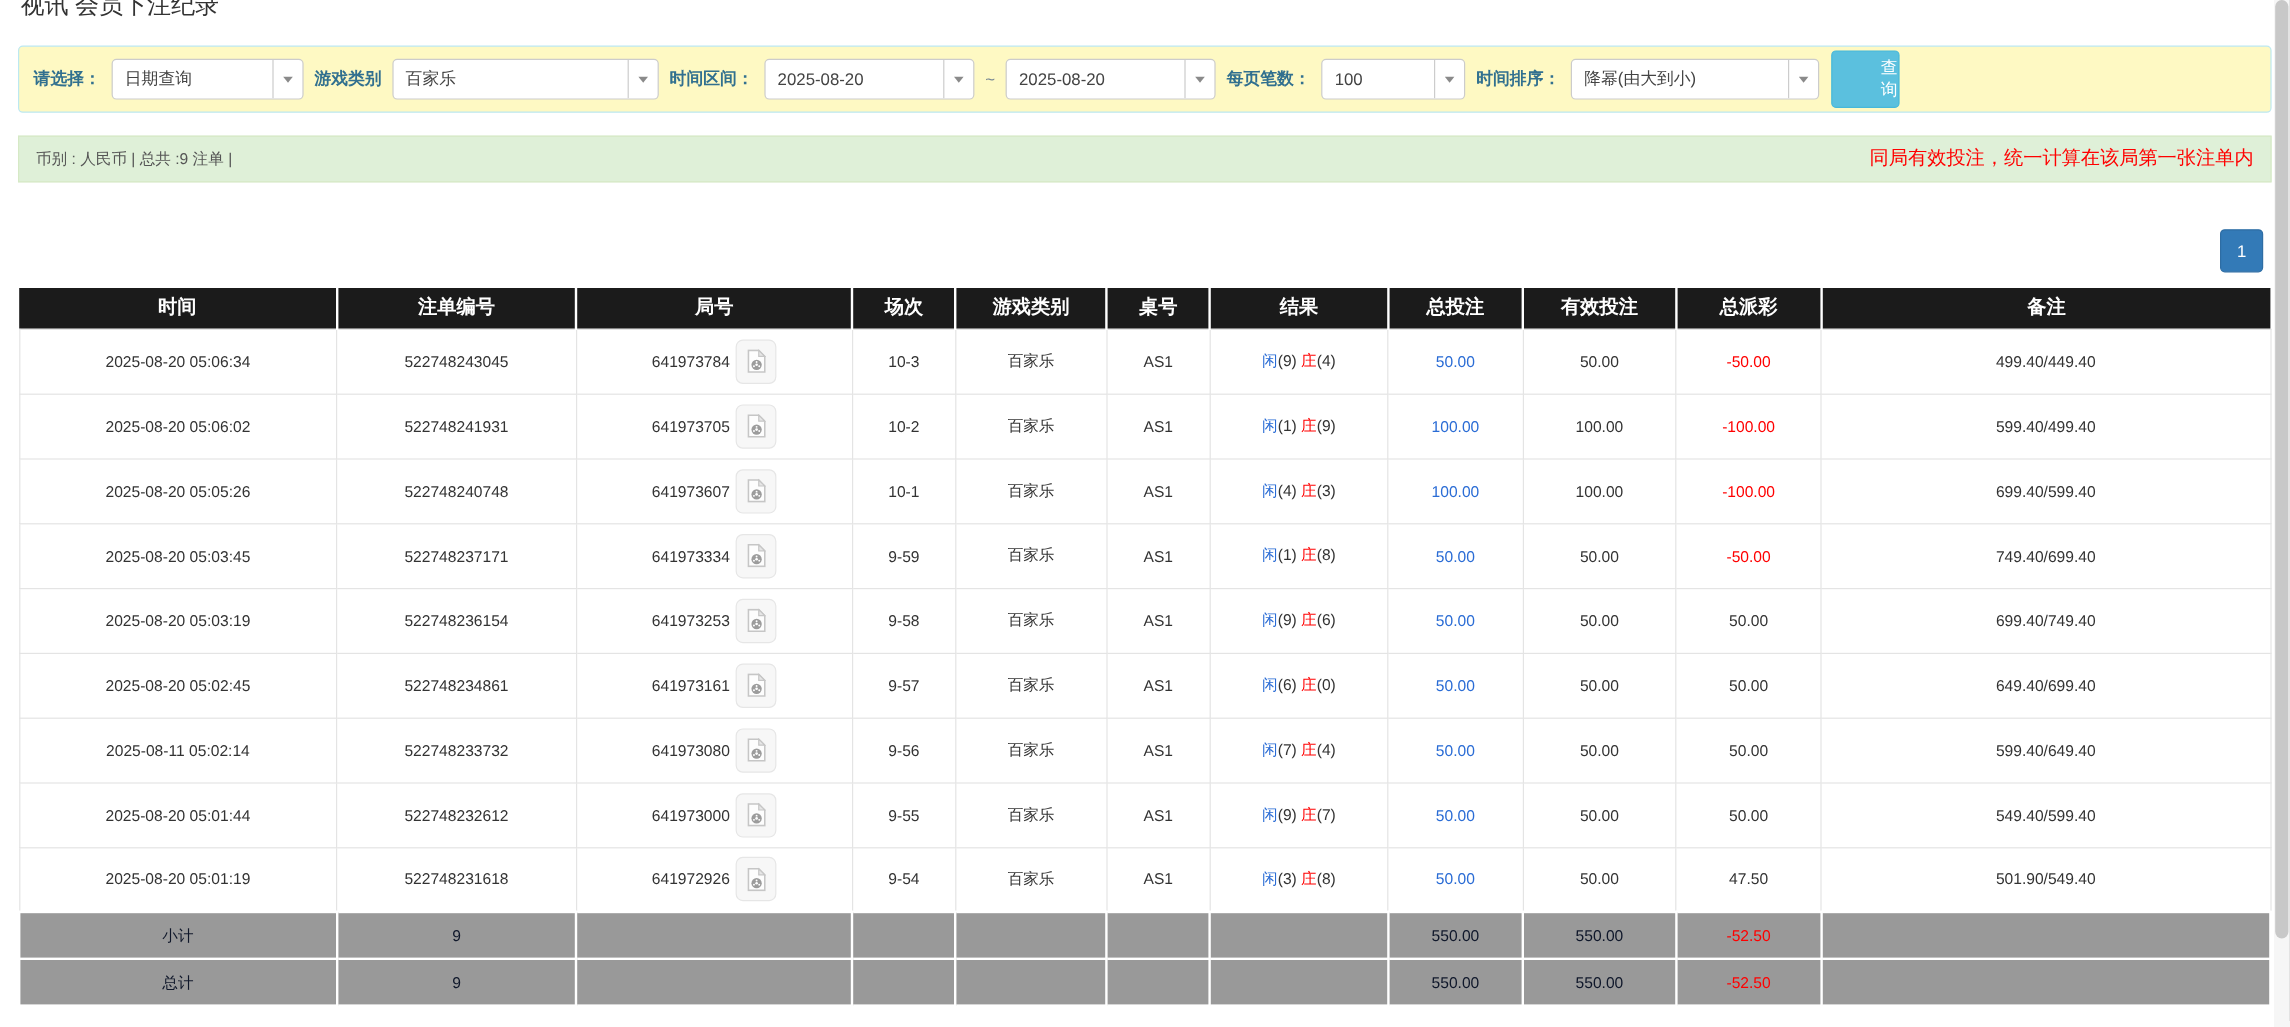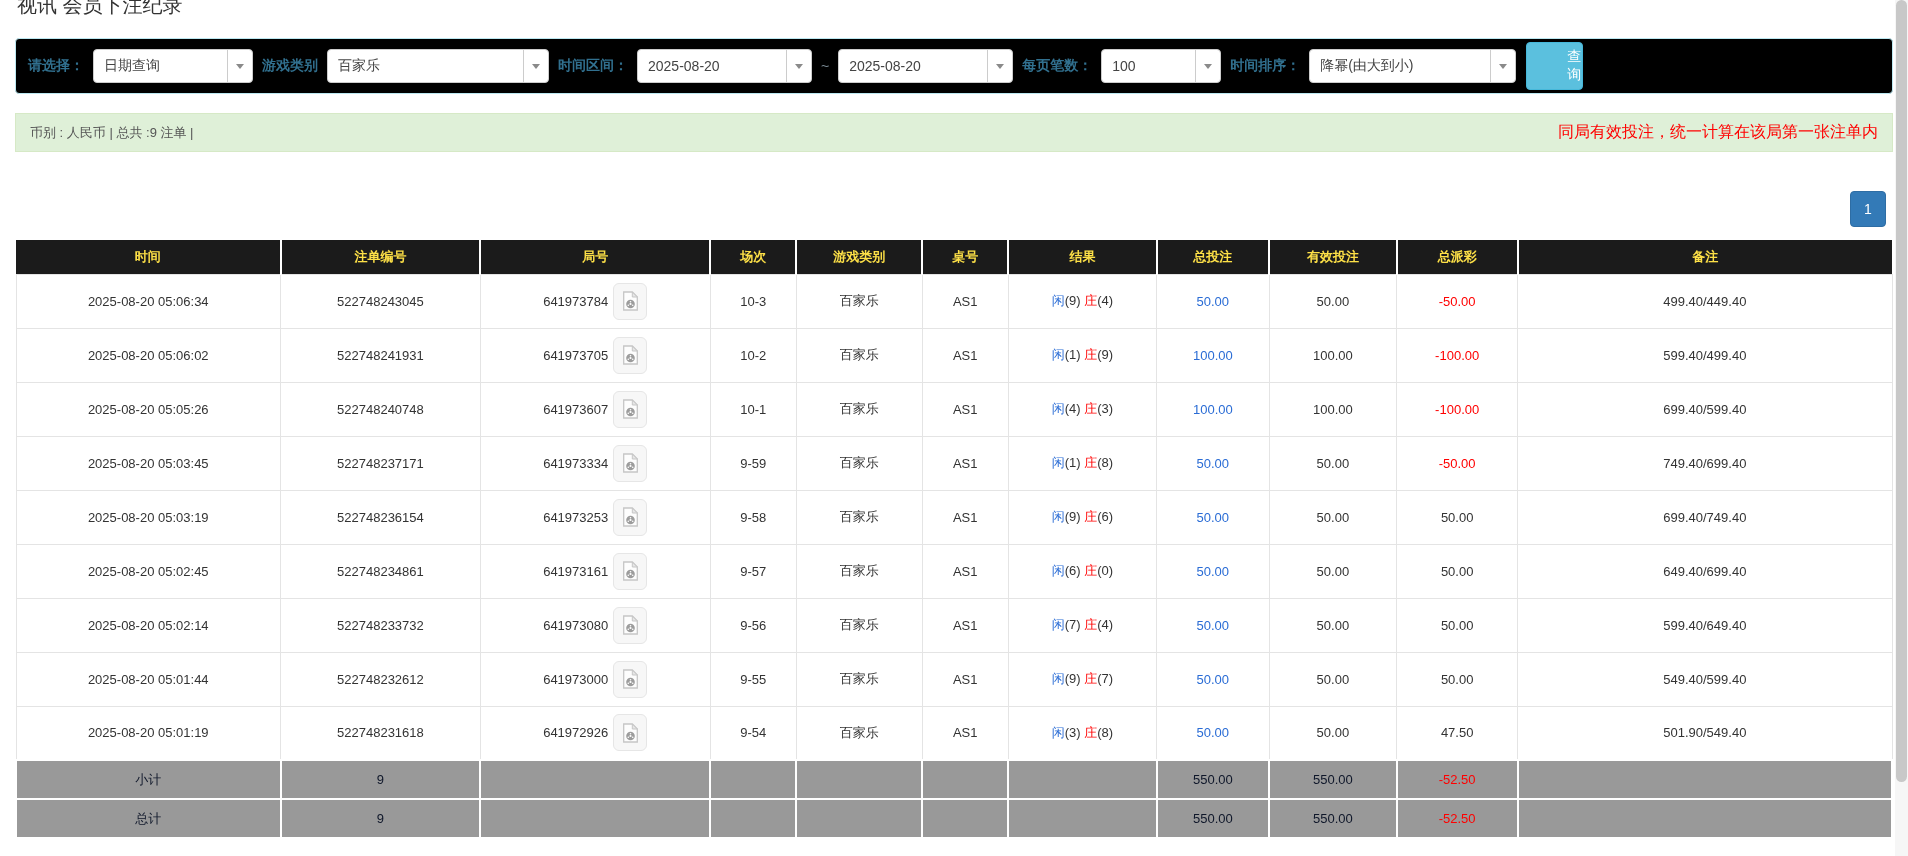--- a/index.html
+++ b/index.html
@@ -12,21 +12,21 @@
 
   
   .page-title {
     font-size: 20px; color: #333; font-weight: 500;
     margin: -6px 0 0 2px; line-height: 22px;
   }
 
   
   .filter-bar {
     margin-top: 22px; height: 56px;
-    background: #000000; border: 1px solid #bce8f1; border-radius: 4px;
+    background: #fef9c3; border: 1px solid #bce8f1; border-radius: 4px;
     display: flex; align-items: center; padding: 0 12px; gap: 9px;
   }
   .flabel { color: #31708f; font-weight: bold; font-size: 14px; white-space: nowrap; }
   .tilde { color: #7a8a94; font-size: 14px; }
   .combo {
     height: 34px; background: #fff; border: 1px solid #ccc; border-radius: 4px;
     display: flex; align-items: stretch; overflow: hidden; flex: none;
   }
   .combo .val { display: flex; align-items: center; padding: 0 10px; font-size: 14px; color: #444; flex: 1; white-space: nowrap; }
   .combo .arrow-seg { width: 25px; border-left: 1px solid #ccc; display: flex; align-items: center; justify-content: center; }
@@ -52,21 +52,21 @@
   .pagination { display: flex; justify-content: flex-end; margin: 39px 7px 13px 0; }
   .page-btn {
     width: 36px; height: 36px; background: #337ab7; border: 1px solid #2e6da4;
     border-radius: 4px; color: #fff; font-size: 14px;
     display: flex; align-items: center; justify-content: center; cursor: pointer;
   }
 
   
   table.records { width: 100%; border-collapse: collapse; table-layout: fixed; }
   thead th {
-    background: #1b1b1b; color: #fde047; font-size: 13px; font-weight: bold;
+    background: #1b1b1b; color: #ffffff; font-size: 16px; font-weight: bold;
     height: 34px; border-right: 2px solid #fff; text-align: center;
   }
   thead th:last-child { border-right: none; }
   tbody td {
     background: #fff; border: 1px solid #e4e4e4; height: 54px;
     text-align: center; font-size: 13px; color: #333;
   }
   tfoot td {
     background: #999; color: #0f172a; border: 2px solid #fff; height: 39px;
     text-align: center; font-size: 13px;
@@ -352,21 +352,21 @@
       <span class="res-player">闲</span><span class="res-score">(6)</span>
       <span class="res-banker">庄</span><span class="res-score">(0)</span>
     </td>
     <td><a class="bet-link">50.00</a></td>
     <td>50.00</td>
     <td>50.00</td>
     <td>649.40/699.40</td>
   </tr>
 
   <tr>
-    <td>2025-08-20 05:02:14</td>
+    <td>2025-08-11 05:02:14</td>
     <td>522748233732</td>
     <td>
       <span class="round-num">641973080</span><button class="video-btn">
               <svg width="17" height="20" viewBox="0 0 17 20">
                 <path d="M1.7 1 h8.6 l5 5 v13 h-13.6 z" fill="#fdfdfd" stroke="#c6c6c6" stroke-width="1.3"></path>
                 <path d="M10.3 1 l5 5 h-5 z" fill="#e6e6e6" stroke="#c6c6c6" stroke-width="1"></path>
                 <circle cx="8.5" cy="13" r="4.3" fill="#9c9c9c"></circle>
                 <circle cx="8.5" cy="13" r="1.1" fill="#fff"></circle>
                 <circle cx="8.5" cy="10.7" r="0.8" fill="#fff"></circle>
                 <circle cx="6.3" cy="14.2" r="0.8" fill="#fff"></circle>

